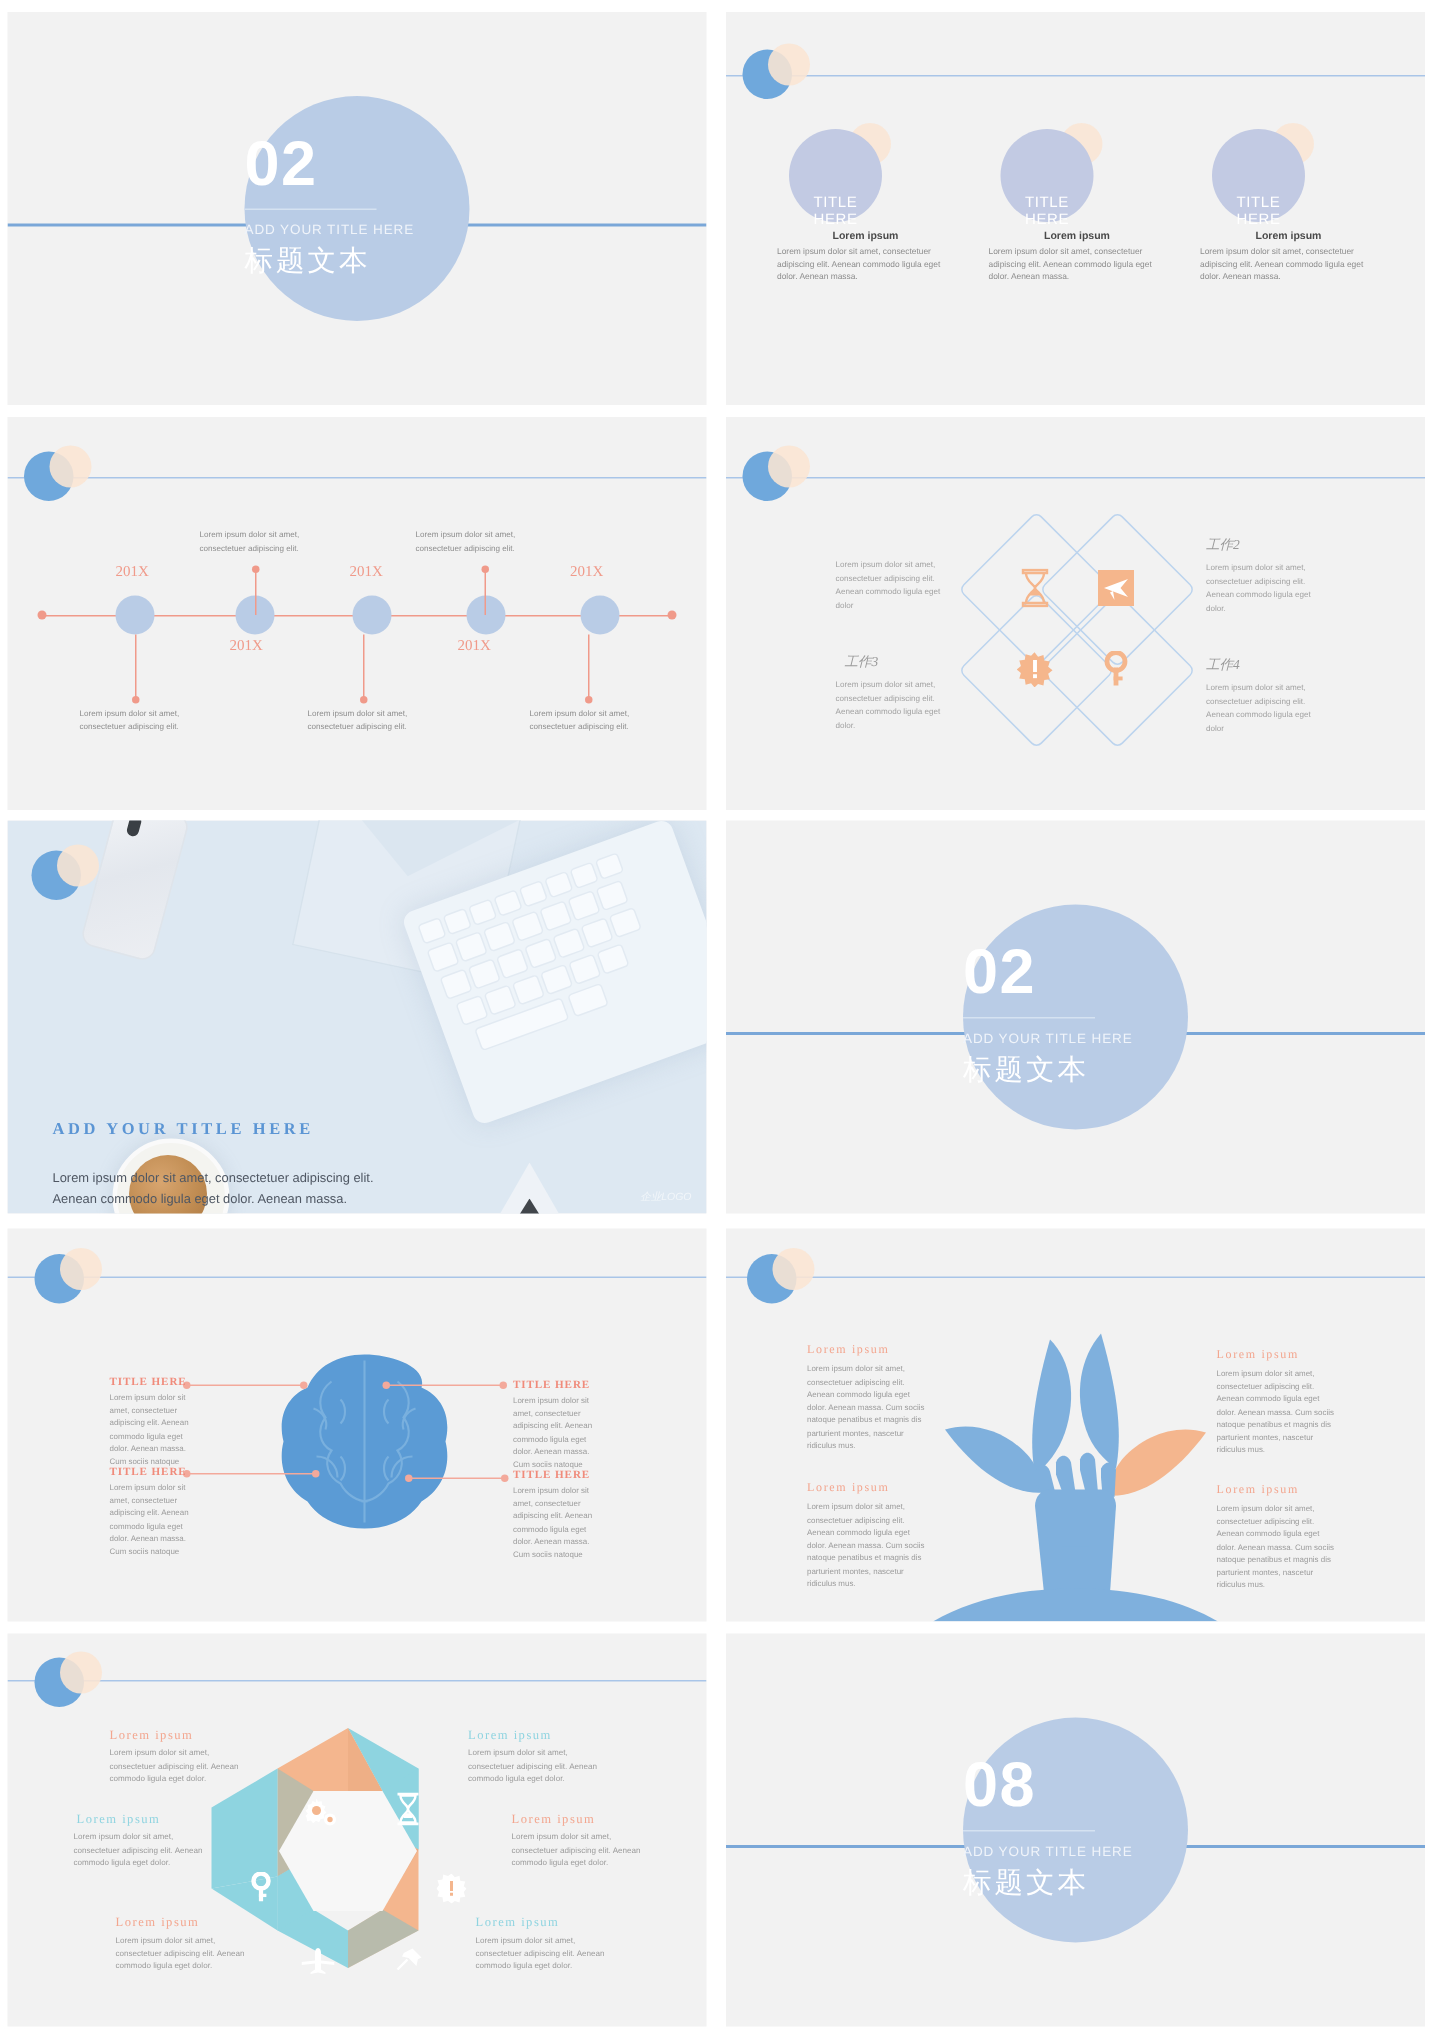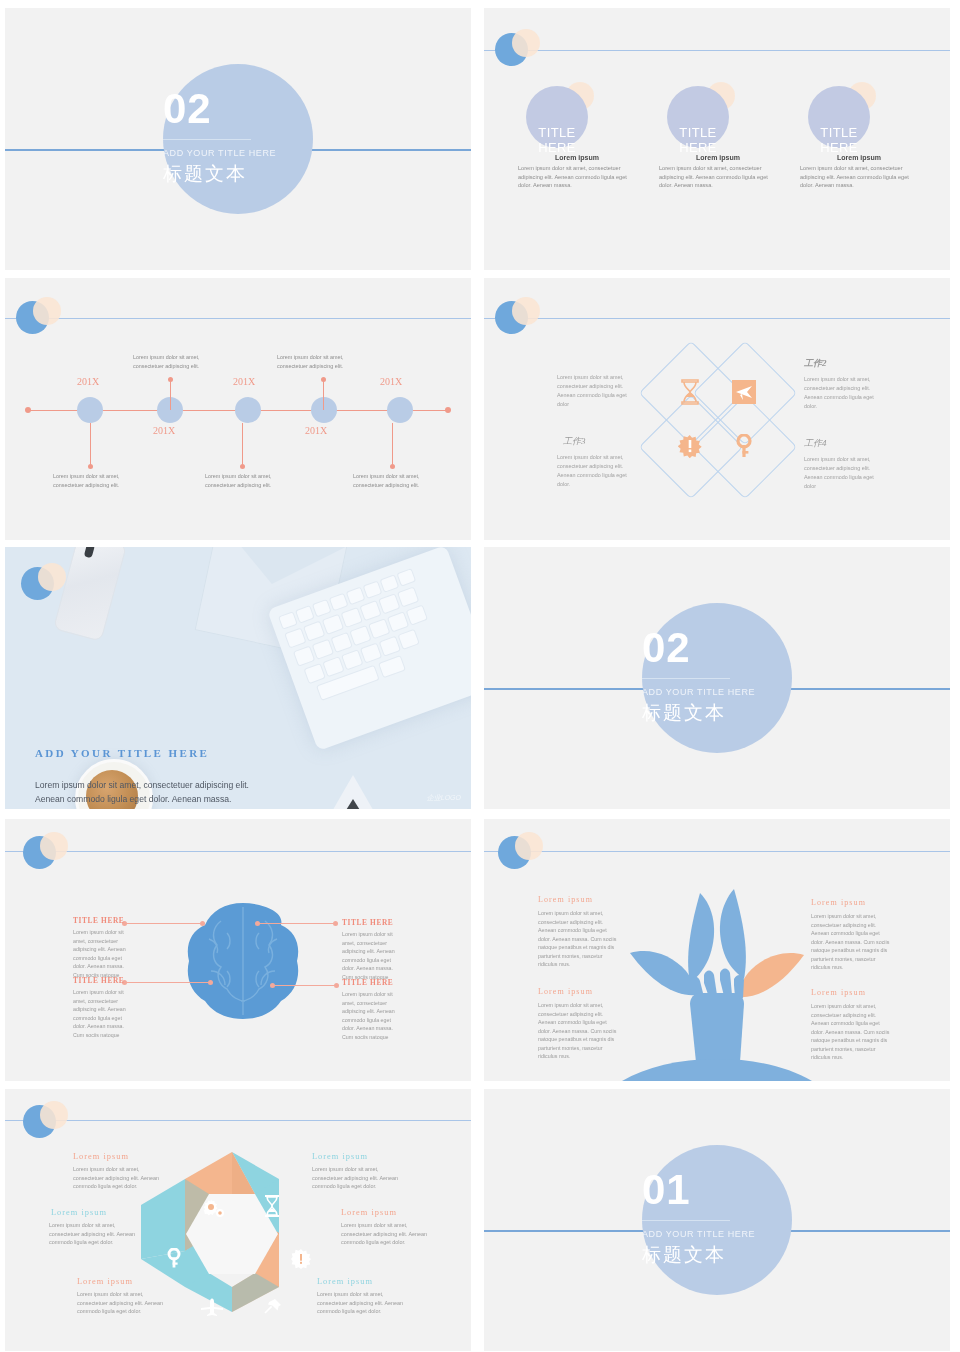--- a/index.html
+++ b/index.html
@@ -26,21 +26,21 @@
   .sec-en{font-size:9px;color:#f0f4fa;letter-spacing:.6px;}
   .sec-cn{font-size:19px;color:#ffffff;margin-top:3px;letter-spacing:2px;}
 
   
   .tri{position:absolute;top:78px;left:34px;width:400px;display:flex;justify-content:space-between;}
   .tri-col{width:118px;}
   .tri-circ-wrap{position:relative;height:62px;margin-bottom:6px;}
   .tri-circ{position:absolute;left:8px;top:0;width:62px;height:62px;border-radius:50%;background:#c2cae3;
     display:flex;align-items:center;justify-content:center;text-align:center;}
   .tri-pe{position:absolute;left:48px;top:-4px;width:28px;height:28px;border-radius:50%;background:#fae5d3;opacity:.85;}
-  .tri-ttl{font-size:13px;color:#ffffff;line-height:1.15;letter-spacing:.4px;position:relative;z-index:2;margin-top:48px;}
+  .tri-ttl{font-size:10px;color:#ffffff;line-height:1.15;letter-spacing:.4px;position:relative;z-index:2;margin-top:48px;}
   .tri-h{font-size:7px;font-weight:bold;color:#4a4a4a;text-align:center;margin-bottom:3px;}
   .tri-p{font-size:5.6px;color:#8d8d8d;line-height:1.55;}
 
   
   .tl-axis{position:absolute;left:22px;top:132px;width:420px;height:1px;background:#f09a8a;}
   .tl-cap{position:absolute;width:6px;height:6px;border-radius:50%;background:#f09a8a;top:129px;}
   .tl-node{position:absolute;width:26px;height:26px;border-radius:50%;background:#b9cce6;top:119px;}
   .tl-stem{position:absolute;width:1px;background:#f09a8a;}
   .tl-dot{position:absolute;width:5px;height:5px;border-radius:50%;background:#f09a8a;}
   .tl-year{position:absolute;font-size:10px;color:#f09a8a;font-family:"Liberation Serif","DejaVu Serif",serif;}
@@ -241,21 +241,21 @@
     <div class="dia-ic" style="left:224px;top:132px;">
       <svg width="22" height="24" viewBox="0 0 22 24">
           <circle cx="11" cy="7" r="6" fill="none" stroke="#f5b68c" stroke-width="3.2"></circle>
           <rect x="9.4" y="11" width="3.2" height="12" fill="#f5b68c"></rect>
           <rect x="9.4" y="17" width="6" height="2.6" fill="#f5b68c"></rect>
         </svg>
     </div>
 
     <div class="wk-p" style="left:73px;top:95px;">Lorem ipsum dolor sit amet, consectetuer adipiscing elit. Aenean commodo ligula eget dolor</div>
 
-    <div class="wk-t" style="left:320px;top:79px;font-weight:bold;">工作2</div>
+    <div class="wk-t" style="left:320px;top:79px;">工作2</div>
     <div class="wk-p" style="left:320px;top:97px;">Lorem ipsum dolor sit amet, consectetuer adipiscing elit. Aenean commodo ligula eget dolor.</div>
 
     <div class="wk-t" style="left:79px;top:157px;">工作3</div>
     <div class="wk-p" style="left:73px;top:175px;">Lorem ipsum dolor sit amet, consectetuer adipiscing elit. Aenean commodo ligula eget dolor.</div>
 
     <div class="wk-t" style="left:320px;top:159px;">工作4</div>
     <div class="wk-p" style="left:320px;top:177px;">Lorem ipsum dolor sit amet, consectetuer adipiscing elit. Aenean commodo ligula eget dolor</div>
   </div>
 
   <div class="slide c0 r2">
@@ -498,20 +498,20 @@
     <div class="hx-p" style="left:72px;top:201px;">Lorem ipsum dolor sit amet, consectetuer adipiscing elit. Aenean commodo ligula eget dolor.</div>
 
     <div class="hx-t" style="left:46px;top:119px;color:#8fd4e0;">Lorem ipsum</div>
     <div class="hx-p" style="left:44px;top:132px;">Lorem ipsum dolor sit amet, consectetuer adipiscing elit. Aenean commodo ligula eget dolor.</div>
   </div>
 
   <div class="slide c1 r4">
     <div class="sec-line-l"></div>
     <div class="sec-line-r"></div>
     <div class="sec-circle">
-      <div class="sec-num">01</div>
+      <div class="sec-num">08</div>
       <div class="sec-div"></div>
       <div class="sec-en">ADD YOUR TITLE HERE</div>
       <div class="sec-cn">标题文本</div>
     </div>
   </div>
 
 </div>
 
 </body></html>

